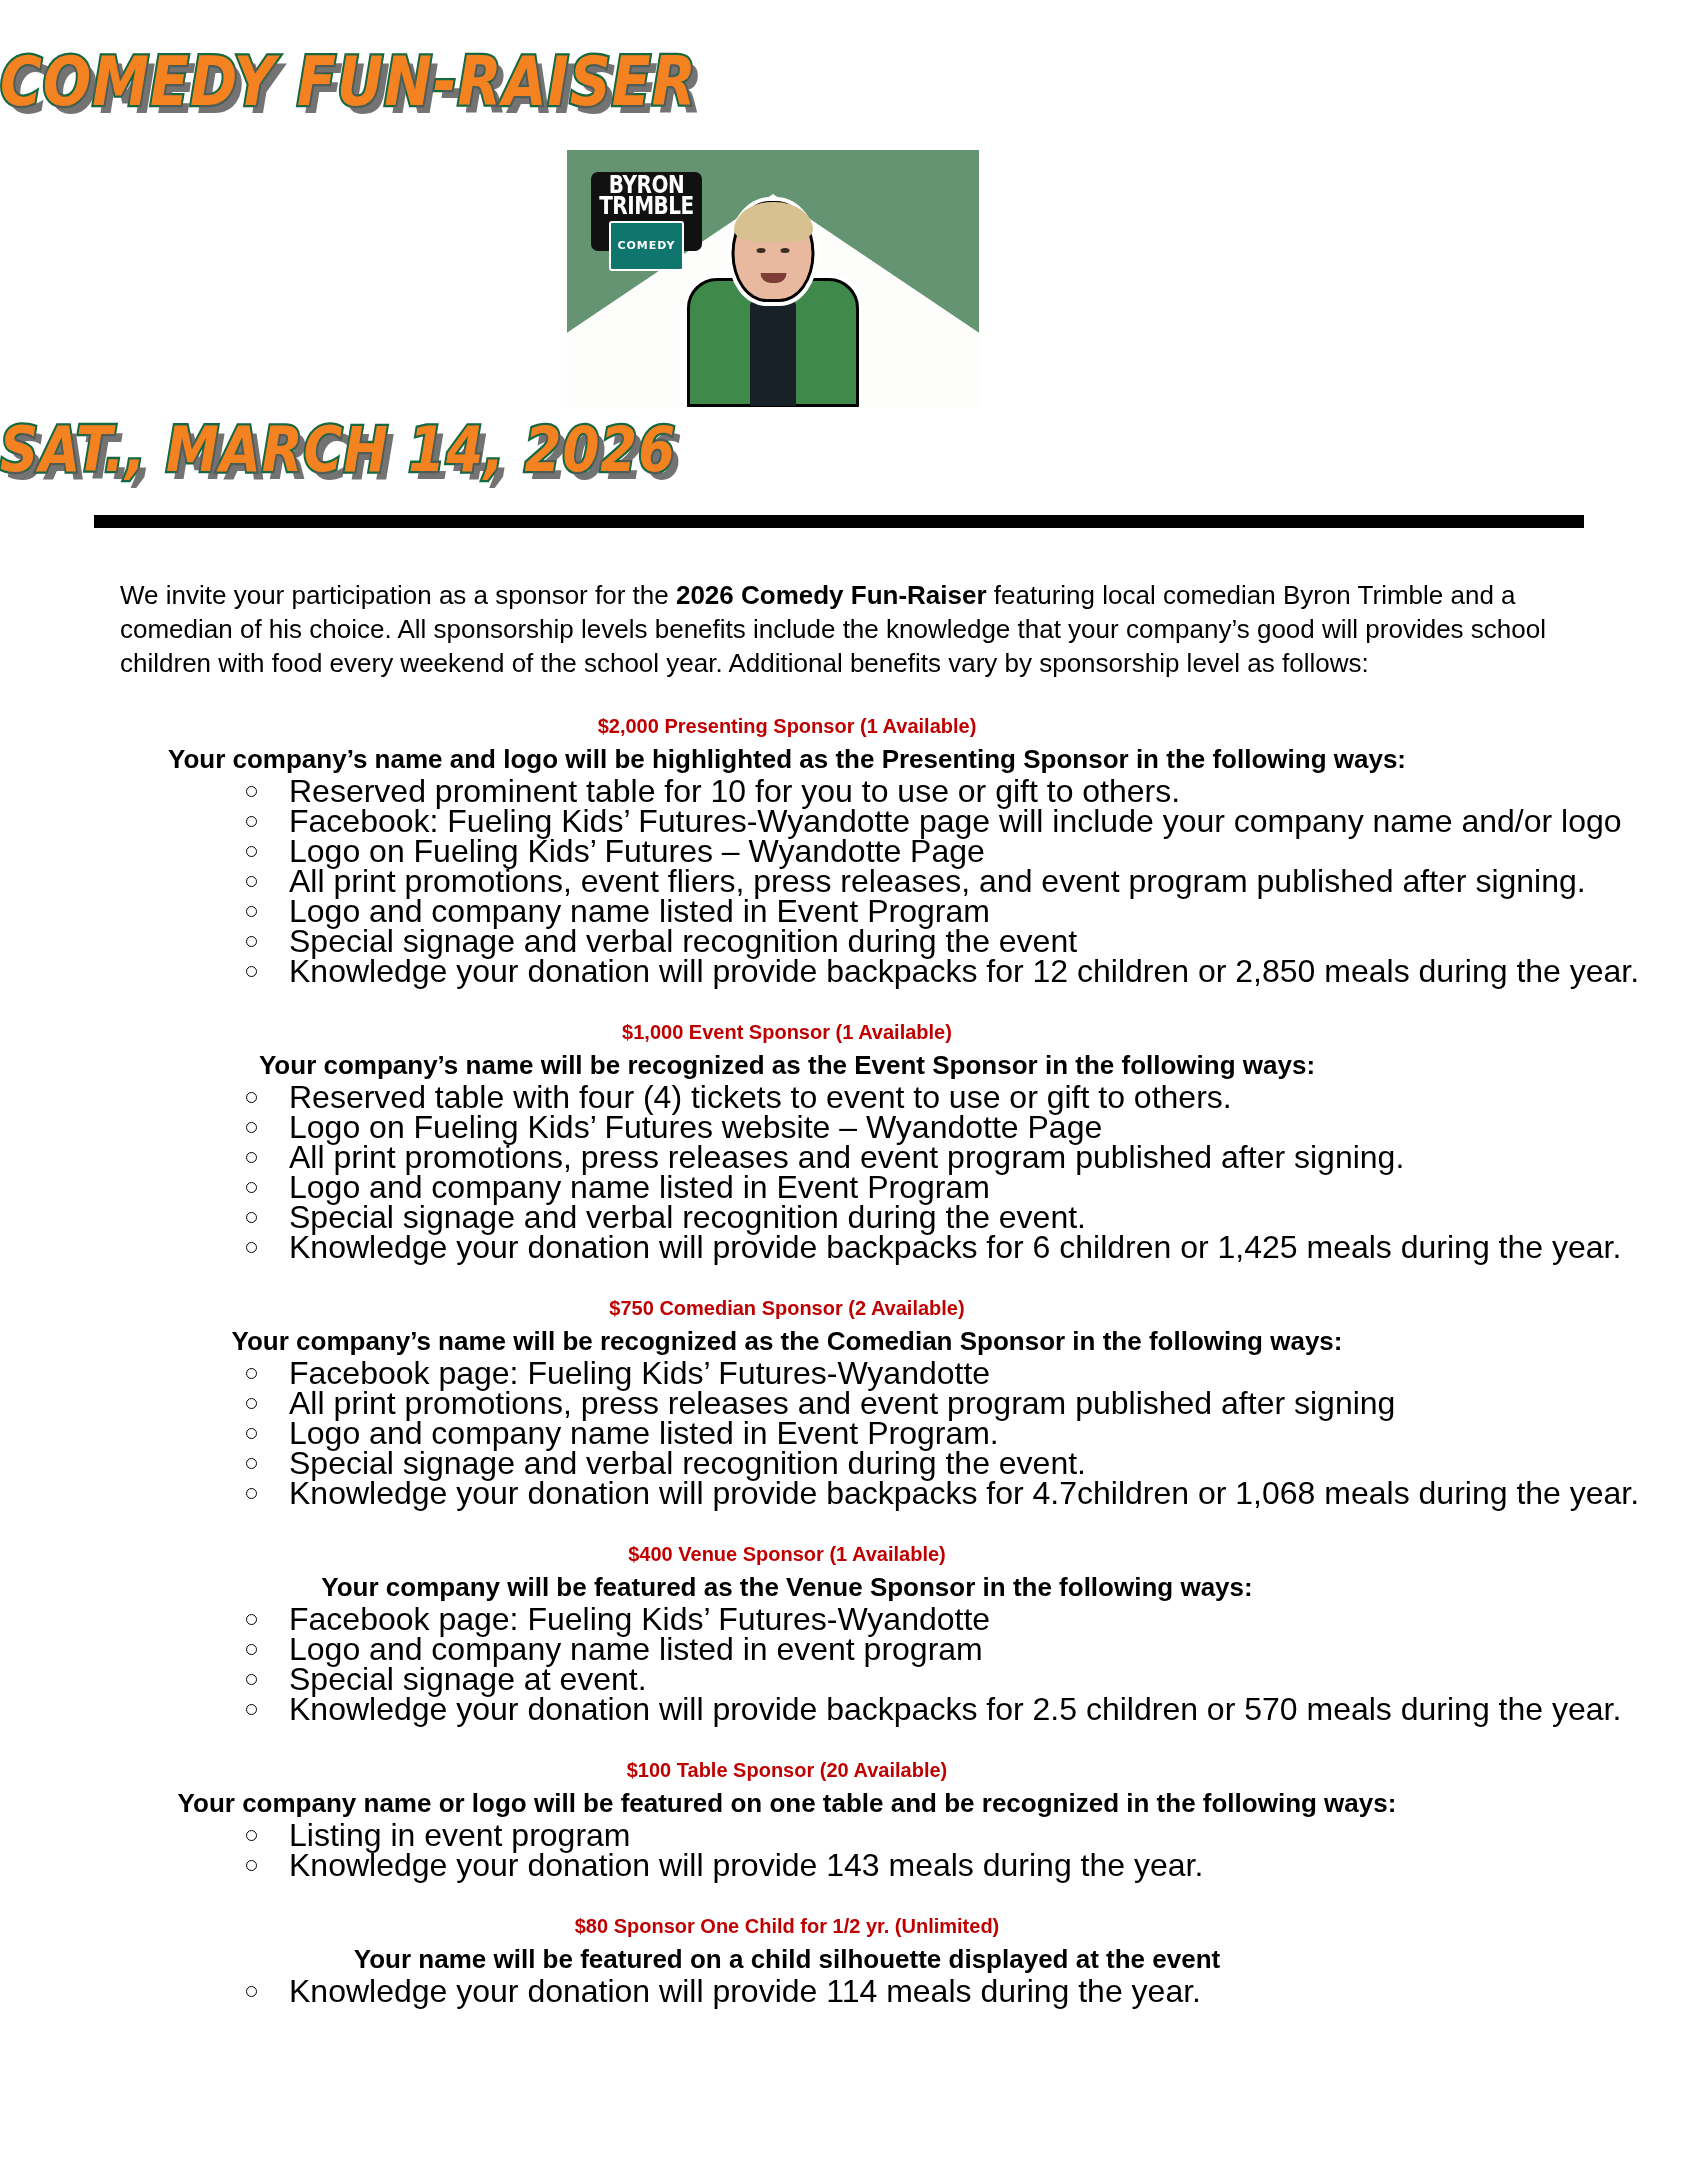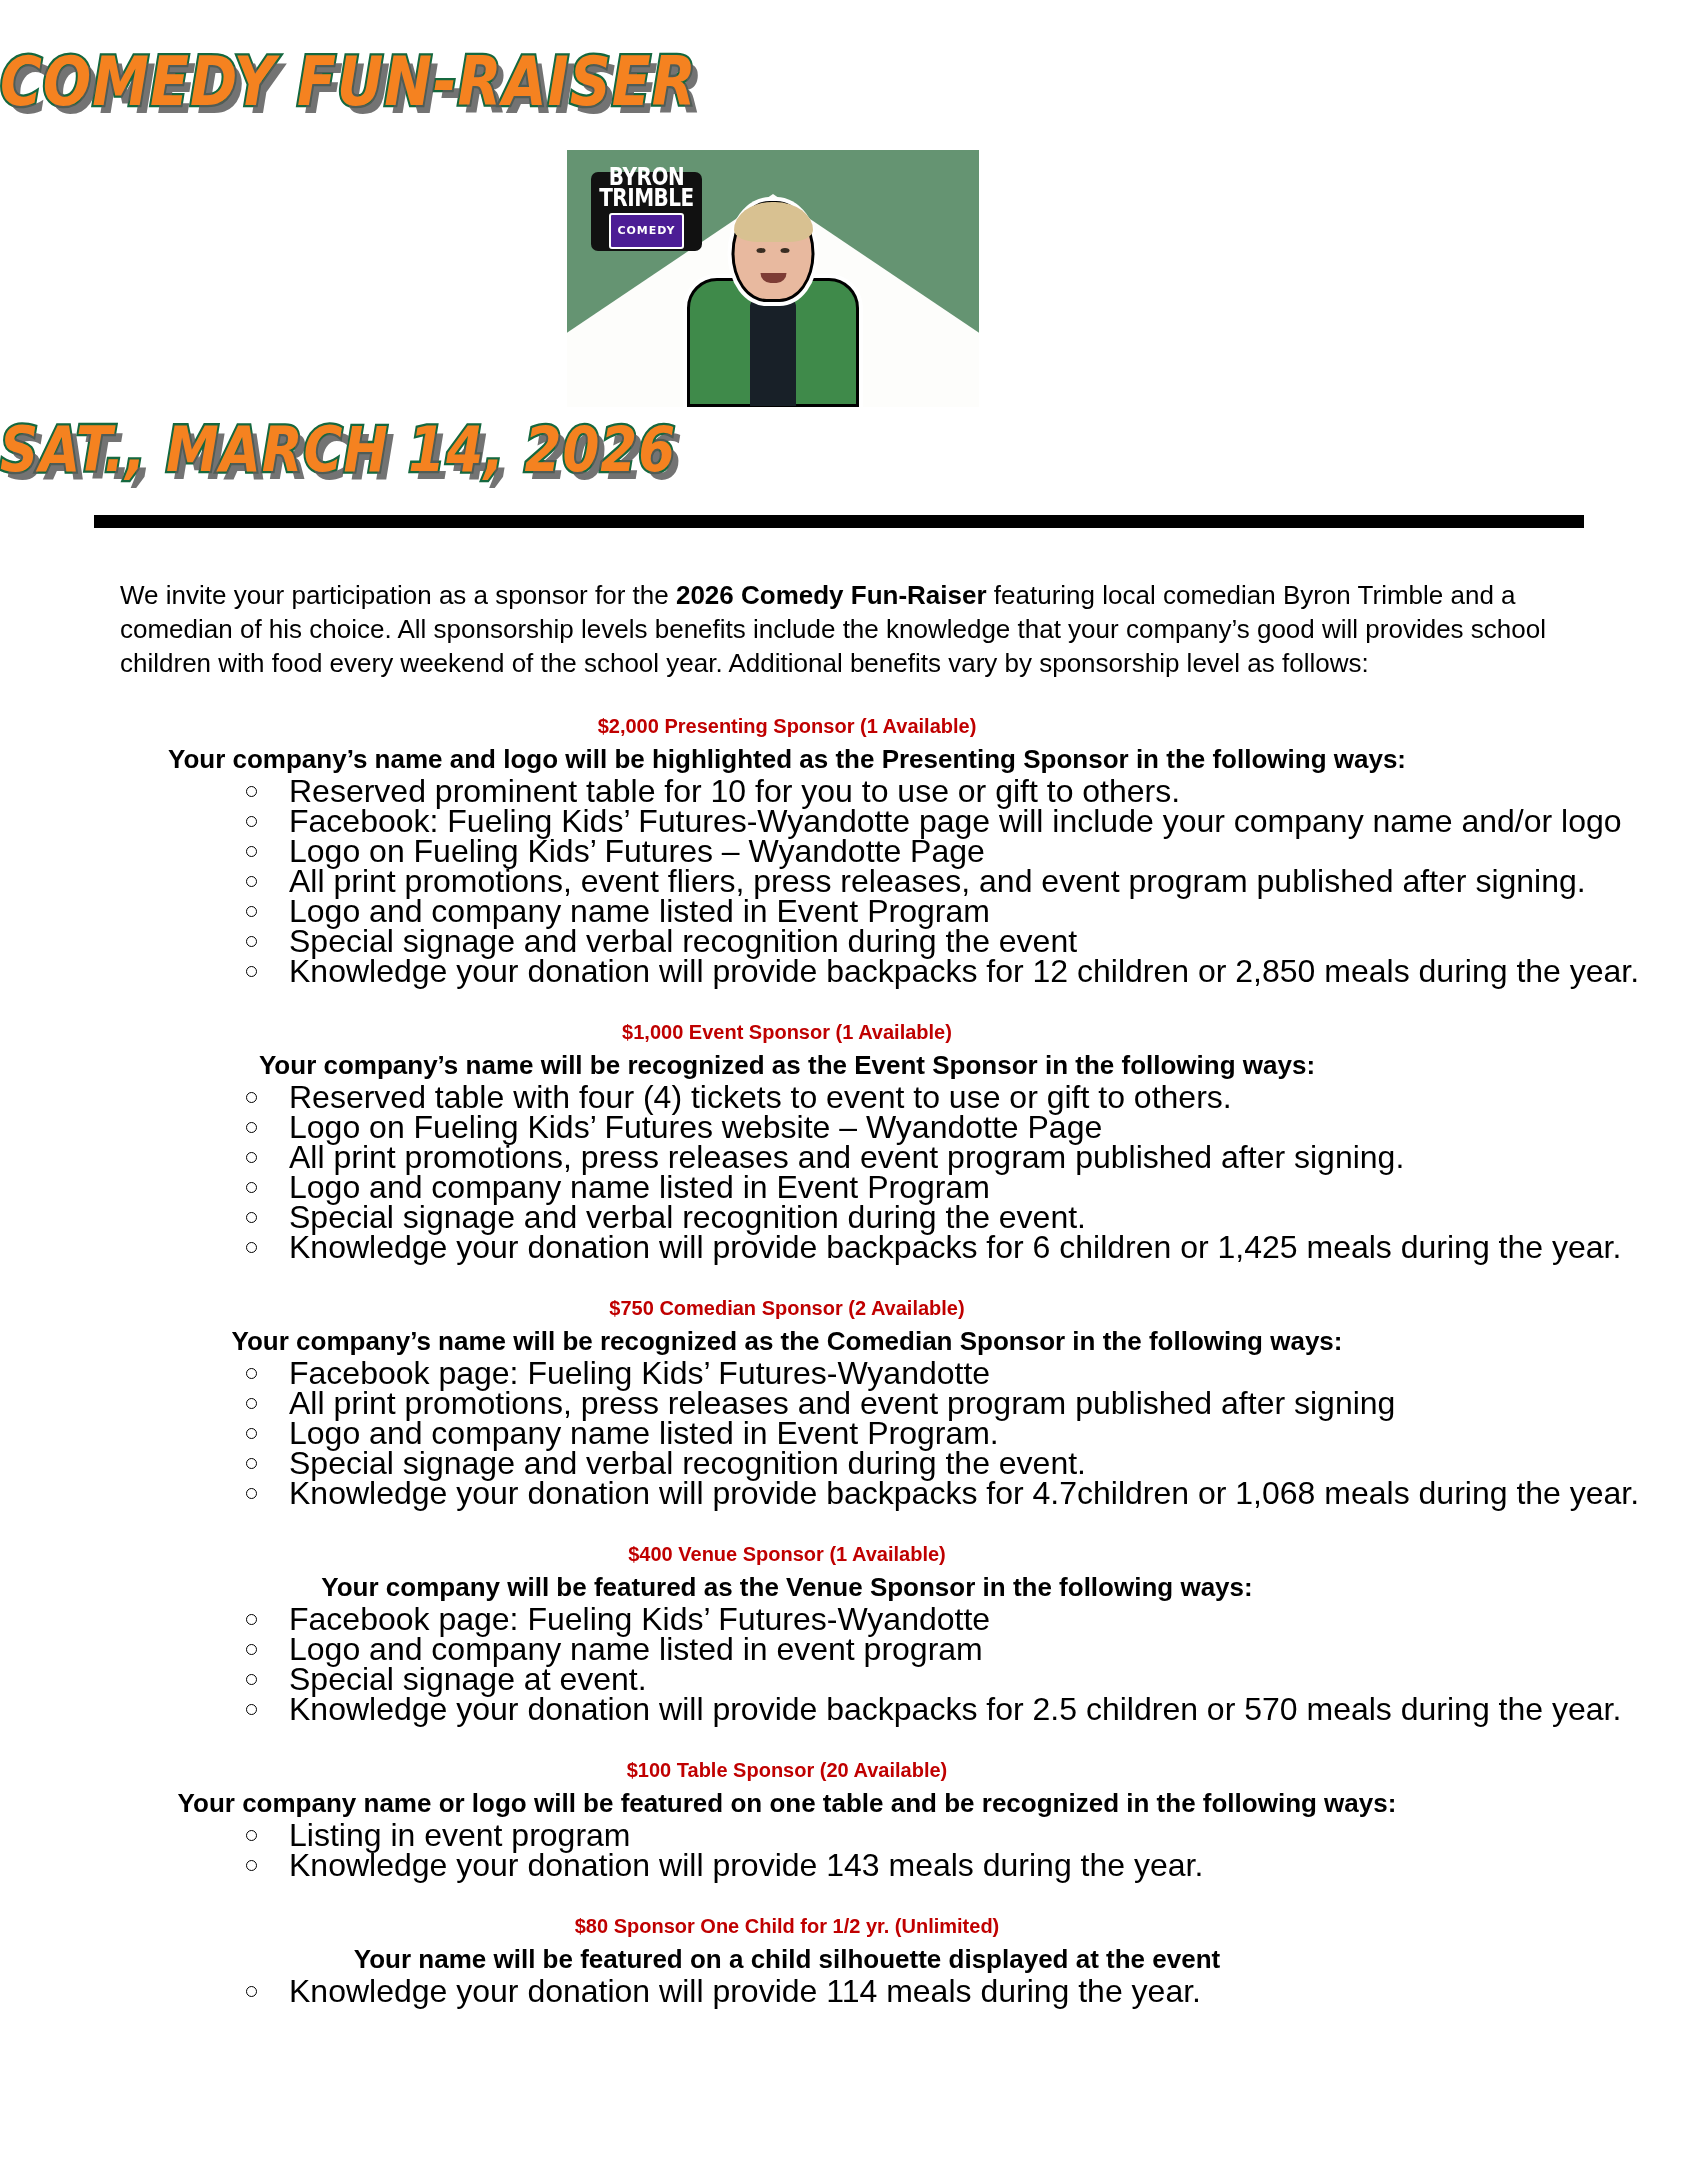--- a/index.html
+++ b/index.html
@@ -85,47 +85,47 @@
     position: absolute;
     top: 22px;
     left: 24px;
     width: 111px;
     height: 79px;
     background: #111111;
     border-radius: 7px;
     display: flex;
     flex-direction: column;
     align-items: center;
-    justify-content: flex-end;
+    justify-content: flex-start;
     z-index: 3;
     padding: 2px 0;
     box-sizing: border-box;
   }
   .logo-line1, .logo-line2 {
     color: #ffffff;
     font-family: "DejaVu Sans", sans-serif;
     font-weight: bold;
     font-size: 20px;
     line-height: 21px;
     letter-spacing: -0.5px;
     transform: scaleY(1.25);
     white-space: nowrap;
   }
   .logo-line3 {
     margin-top: 5px;
     color: #ffffff;
-    background: #4c1d95;
+    background: #0f766e;
     border: 2px solid #ffffff;
     border-radius: 3px;
     font-family: "DejaVu Sans", sans-serif;
     font-weight: bold;
     font-size: 11px;
     line-height: 12px;
     letter-spacing: 1px;
-    padding: 10px 6px;
+    padding: 17px 6px;
     white-space: nowrap;
   }
 
   
   .person {
     position: absolute;
     bottom: 0;
     left: 50%;
     transform: translateX(-50%);
     width: 166px;

